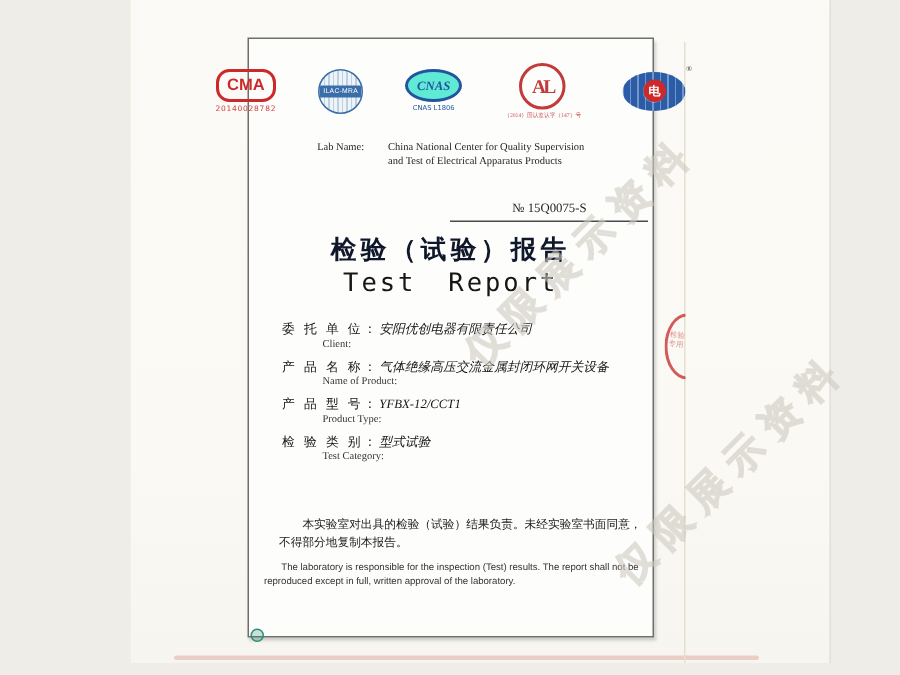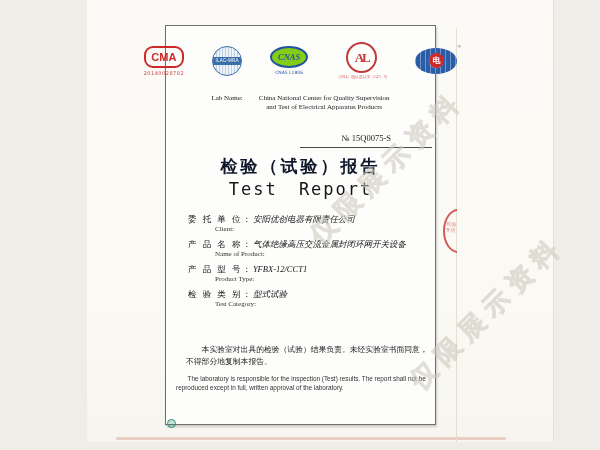--- a/index.html
+++ b/index.html
@@ -68,21 +68,21 @@
   }
   .ilac-band{
     position:absolute;left:0;right:0;top:10px;height:8px;background:#3a6ea8;
     color:#fff;font-size:4.5px;display:flex;align-items:center;justify-content:center;
     font-family:"Liberation Sans",sans-serif;letter-spacing:.2px;
   }
   .cnas-oval{
     width:34px;height:18px;border:2px solid #24549e;border-radius:50%;
     display:flex;align-items:center;justify-content:center;
     color:#24549e;font-weight:bold;font-style:italic;font-size:8.5px;
-    background:#84cc16;
+    background:#5eead4;
   }
   .cnas-num{font-size:4.5px;color:#24549e;margin-top:2px;font-family:"DejaVu Sans",sans-serif;}
   .al-circle{
     width:27px;height:27px;border-radius:50%;border:2px solid #c23a3a;
     display:flex;align-items:center;justify-content:center;
     color:#c23a3a;font-weight:bold;font-size:13px;letter-spacing:-2px;
     font-family:"Liberation Serif",serif;
   }
   .al-num{font-size:3.8px;color:#cc5555;margin-top:1px;white-space:nowrap;}
   .globe-wrap{position:relative;}
@@ -99,21 +99,21 @@
     display:flex;align-items:center;justify-content:center;
     color:#fff;font-size:8px;font-weight:bold;font-family:"DejaVu Sans",sans-serif;
   }
   .globe-reg{position:absolute;top:-4px;right:-4px;font-size:5px;color:#444;}
 
   
   .lab{position:absolute;top:66px;left:0;right:0;text-align:center;color:#1d1d1d;}
   .lab-cn{font-size:9.5px;font-weight:bold;letter-spacing:.5px;}
   .lab-en{font-size:7px;margin-top:2px;display:flex;justify-content:center;gap:16px;color:#222;}
   .lab-en-val div{line-height:8.5px;}
-  .lab-en-val .l2{text-align:center;}
+  .lab-en-val .l2{text-align:left;}
 
   
   .report-no{position:absolute;top:107px;right:44px;font-size:8.5px;color:#222;}
   .no-underline{position:absolute;top:121px;right:3px;width:132px;border-top:1.3px solid #4a4a4a;}
 
   
   .title-cn{position:absolute;top:129px;left:0;right:0;text-align:center;
     font-size:17px;font-weight:bold;letter-spacing:3px;color:#0f172a;}
   .title-en{position:absolute;top:153px;left:0;right:0;text-align:center;
     font-size:17px;font-weight:normal;letter-spacing:2px;word-spacing:9px;

